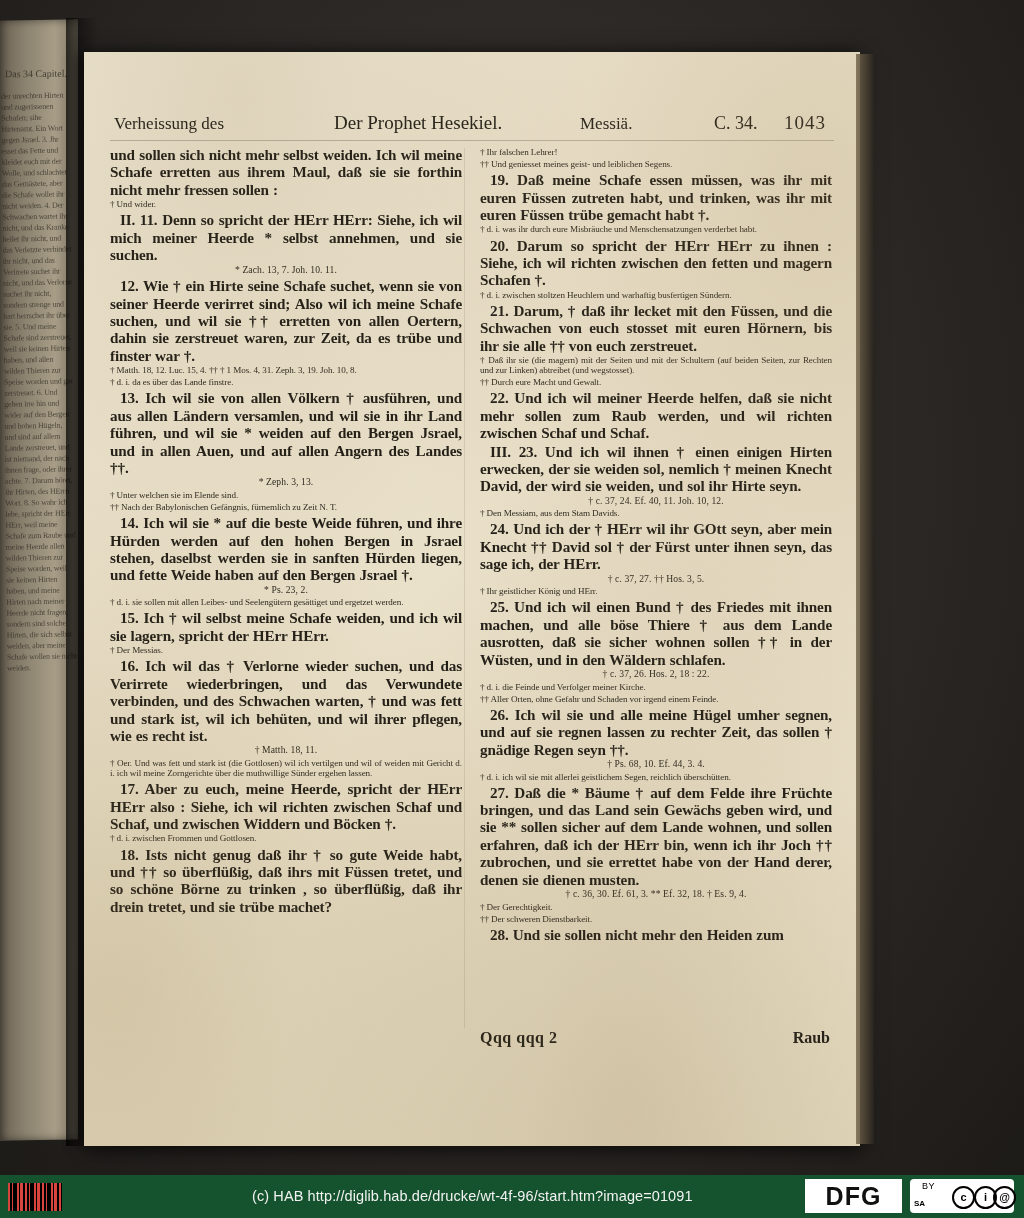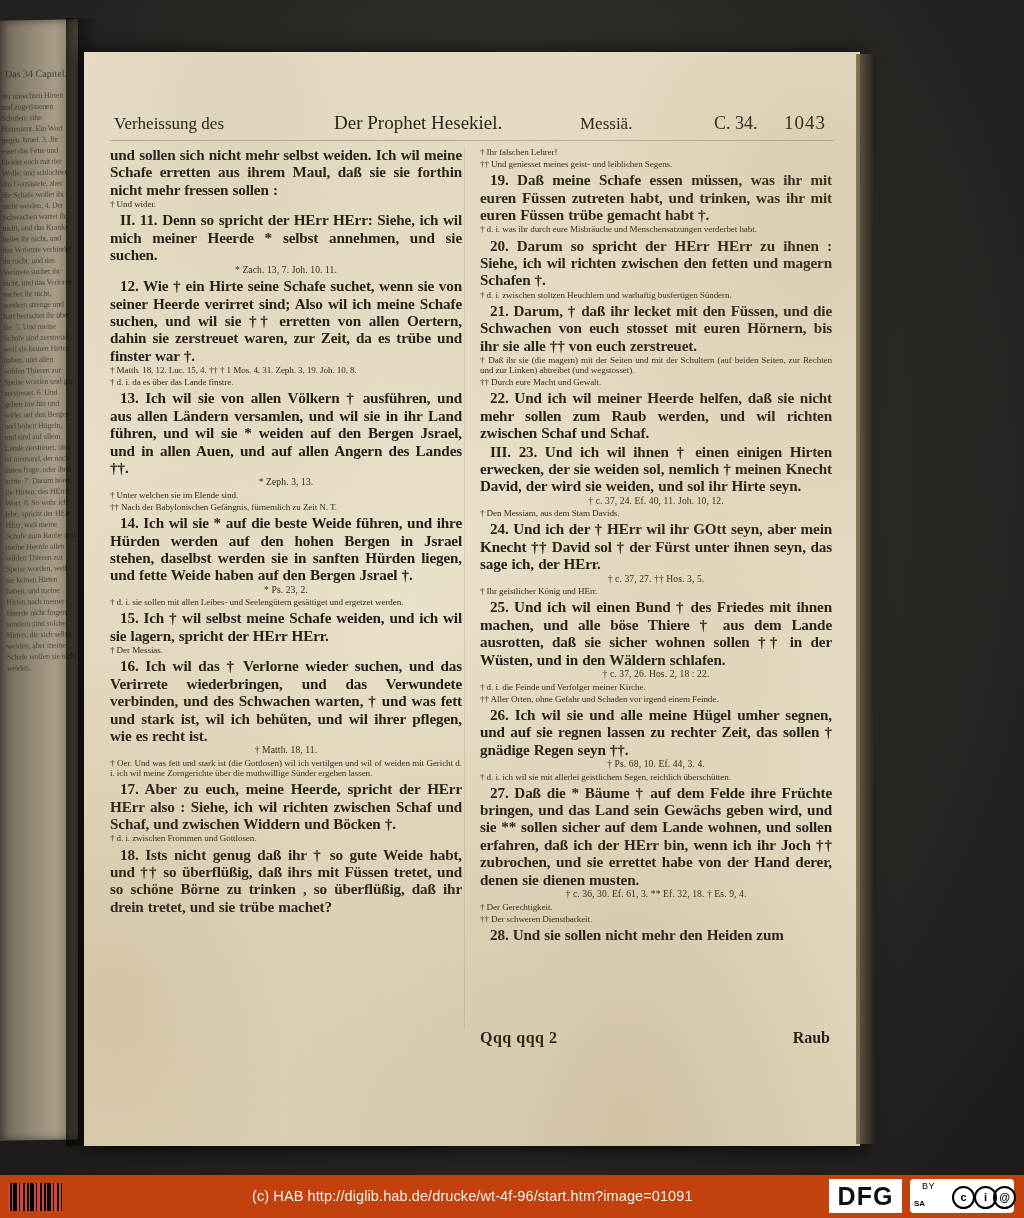--- a/index.html
+++ b/index.html
@@ -172,21 +172,21 @@
     color: #201d17;
   }
   .foot .sig { position: absolute; left: 0; top: 0; letter-spacing: 0.5px; font-weight: 600;}
   .foot .catch { position: absolute; right: 2px; top: 0; font-weight: 600;}
 
   
   #bottombar {
     position: absolute;
     left: 0; top: 1175px;
     width: 1024px; height: 43px;
-    background: #c2410c;
+    background: #14532d;
     color: #fff;
   }
   #bottombar .credit {
     position: absolute;
     left: 252px; top: 13px;
     font-size: 14.5px;
     font-family: "Liberation Sans", sans-serif;
     color: #f2f2f2;
     letter-spacing: 0.1px;
   }
@@ -194,21 +194,21 @@
     position: absolute;
     left: 8px; top: 8px;
     width: 54px; height: 28px;
     background: repeating-linear-gradient(90deg,
       #d8453c 0 2px, #000 2px 4px, #d8453c 4px 5px, #000 5px 9px,
       #d8453c 9px 11px, #000 11px 12px, #d8453c 12px 15px, #000 15px 17px);
   }
   #dfg {
     position: absolute;
     right: 122px; top: 4px;
-    width: 73px; height: 34px;
+    width: 97px; height: 34px;
     background: #fff;
     color: #111;
     font-family: "Liberation Sans", sans-serif;
     font-weight: 700;
     font-size: 25px;
     letter-spacing: 1px;
     text-align: center;
     line-height: 34px;
   }
   #cc {

